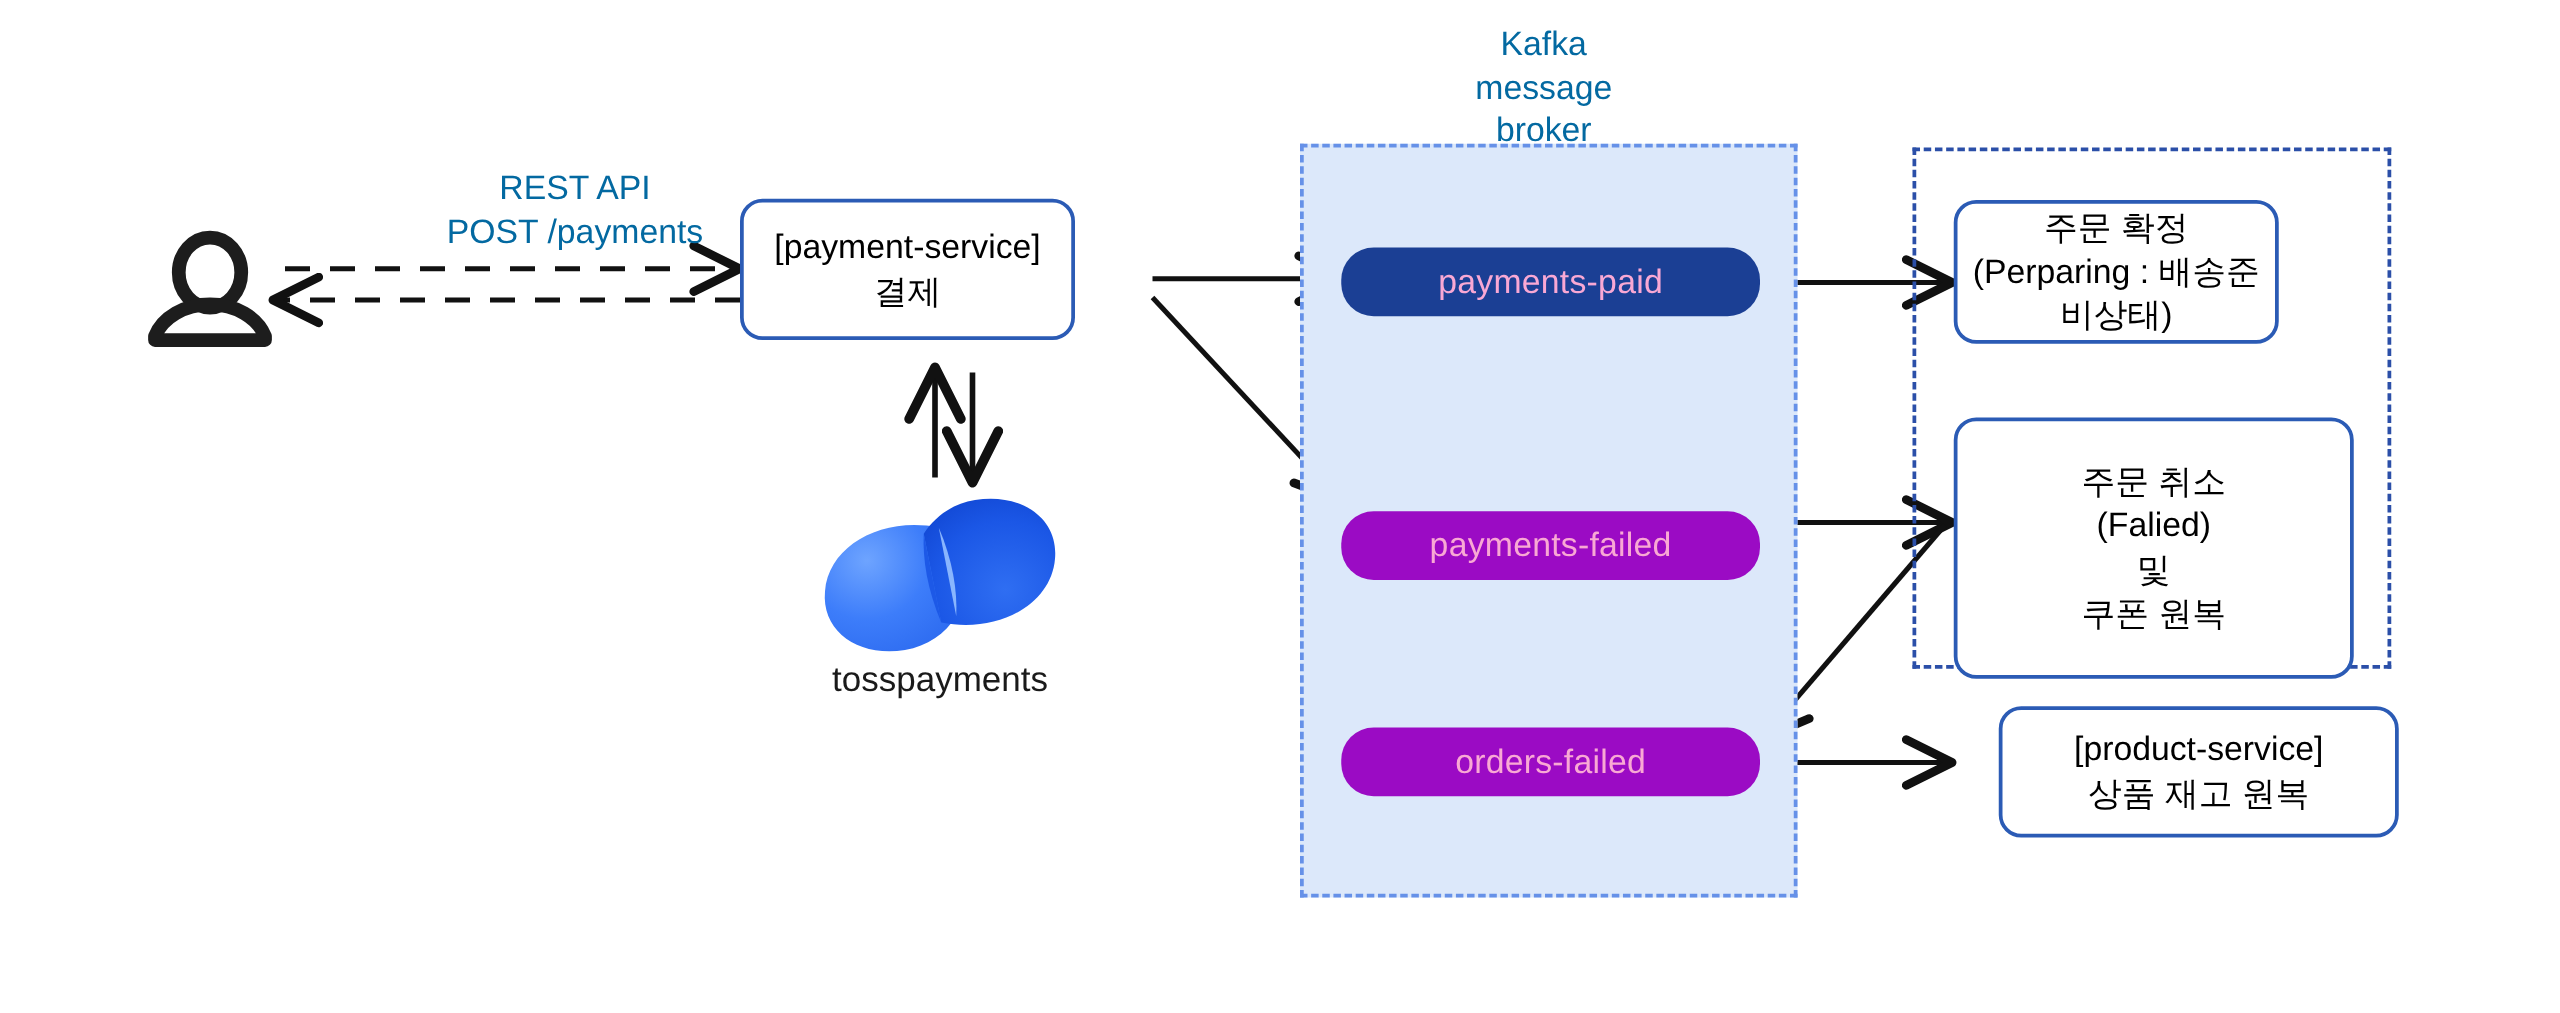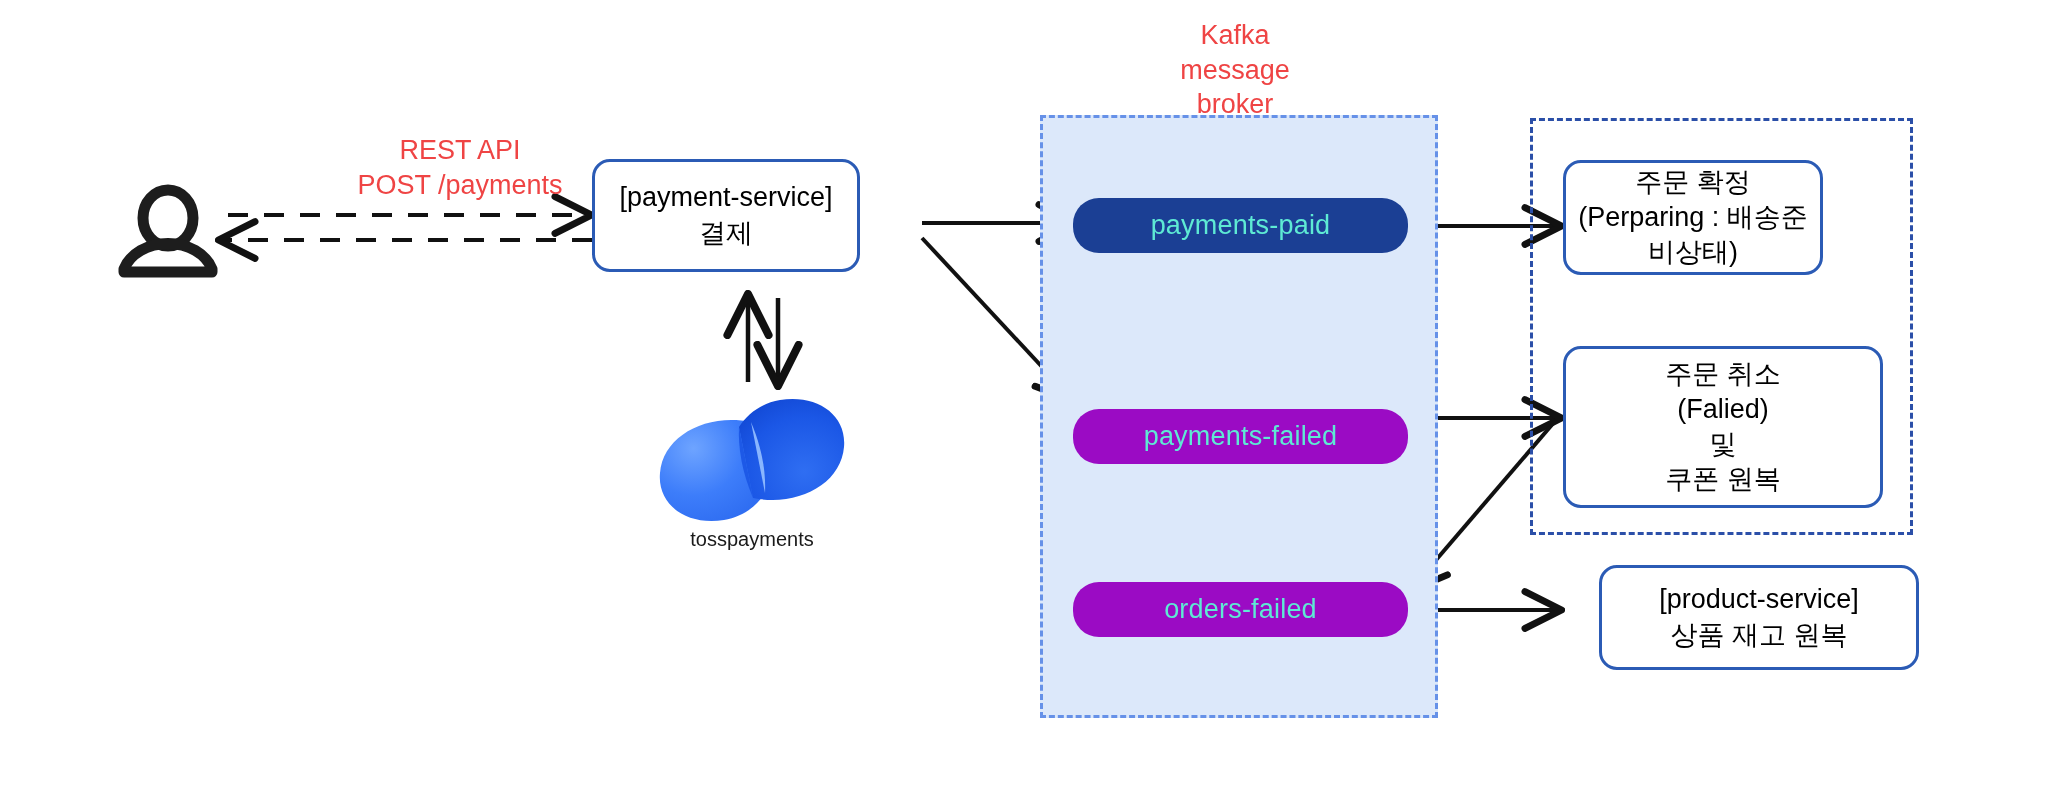--- a/index.html
+++ b/index.html
@@ -29,21 +29,21 @@
   }
 
   
   .abs { position: absolute; box-sizing: border-box; }
 
   
   .caption {
     text-align: center;
     font-size: 27px;
     line-height: 1.28;
-    color: #ef4444;
+    color: #0369a1;
     white-space: pre-line;
     letter-spacing: 0px;
   }
 
   
   .group-box {
     border: 3px dashed #2b4fa8;
     background: transparent;
   }
   .group-box.kafka {
@@ -68,31 +68,31 @@
   }
 
   
   .topic-pill {
     border-radius: 26px;
     display: flex;
     align-items: center;
     justify-content: center;
     text-align: center;
     font-size: 27px;
-    color: #5eead4;
+    color: #f9a8d4;
     line-height: 1.2;
     letter-spacing: 0.2px;
   }
   .topic-pill.navy   { background: #1b3f94; }
   .topic-pill.purple { background: #9b0bc4; }
 
   
   .toss-label {
     text-align: center;
-    font-size: 20px;
+    font-size: 28px;
     color: #1a1a1a;
   }
 </style>
 </head>
 <body>
 
 <div id="canvas">
 
   <svg id="svg-layer" viewBox="0 0 2048 810" xmlns="http://www.w3.org/2000/svg">
     <defs>
@@ -172,21 +172,21 @@
   <div class="abs topic-pill purple" style="left:1073px; top:409px; width:335px; height:55px;">payments-failed</div>
 
   <div class="abs topic-pill purple" style="left:1073px; top:582px; width:335px; height:55px;">orders-failed</div>
 
 
   <div class="abs group-box" style="left:1530px; top:118px; width:383px; height:417px;"></div>
 
   <div class="abs svc-box" style="left:1563px; top:160px; width:260px; height:115px;">주문 확정
 (Perparing : 배송준비상태)</div>
 
-  <div class="abs svc-box" style="left:1563px; top:346px; width:320px; height:162px;">주문 취소
+  <div class="abs svc-box" style="left:1563px; top:334px; width:320px; height:209px;">주문 취소
 (Falied)
 및
 쿠폰 원복</div>
 
   <div class="abs svc-box" style="left:1563px; top:565px; width:320px; height:105px;margin-left:36px;">[product-service]
 상품 재고 원복</div>
 
 </div>
 
 </body></html>

